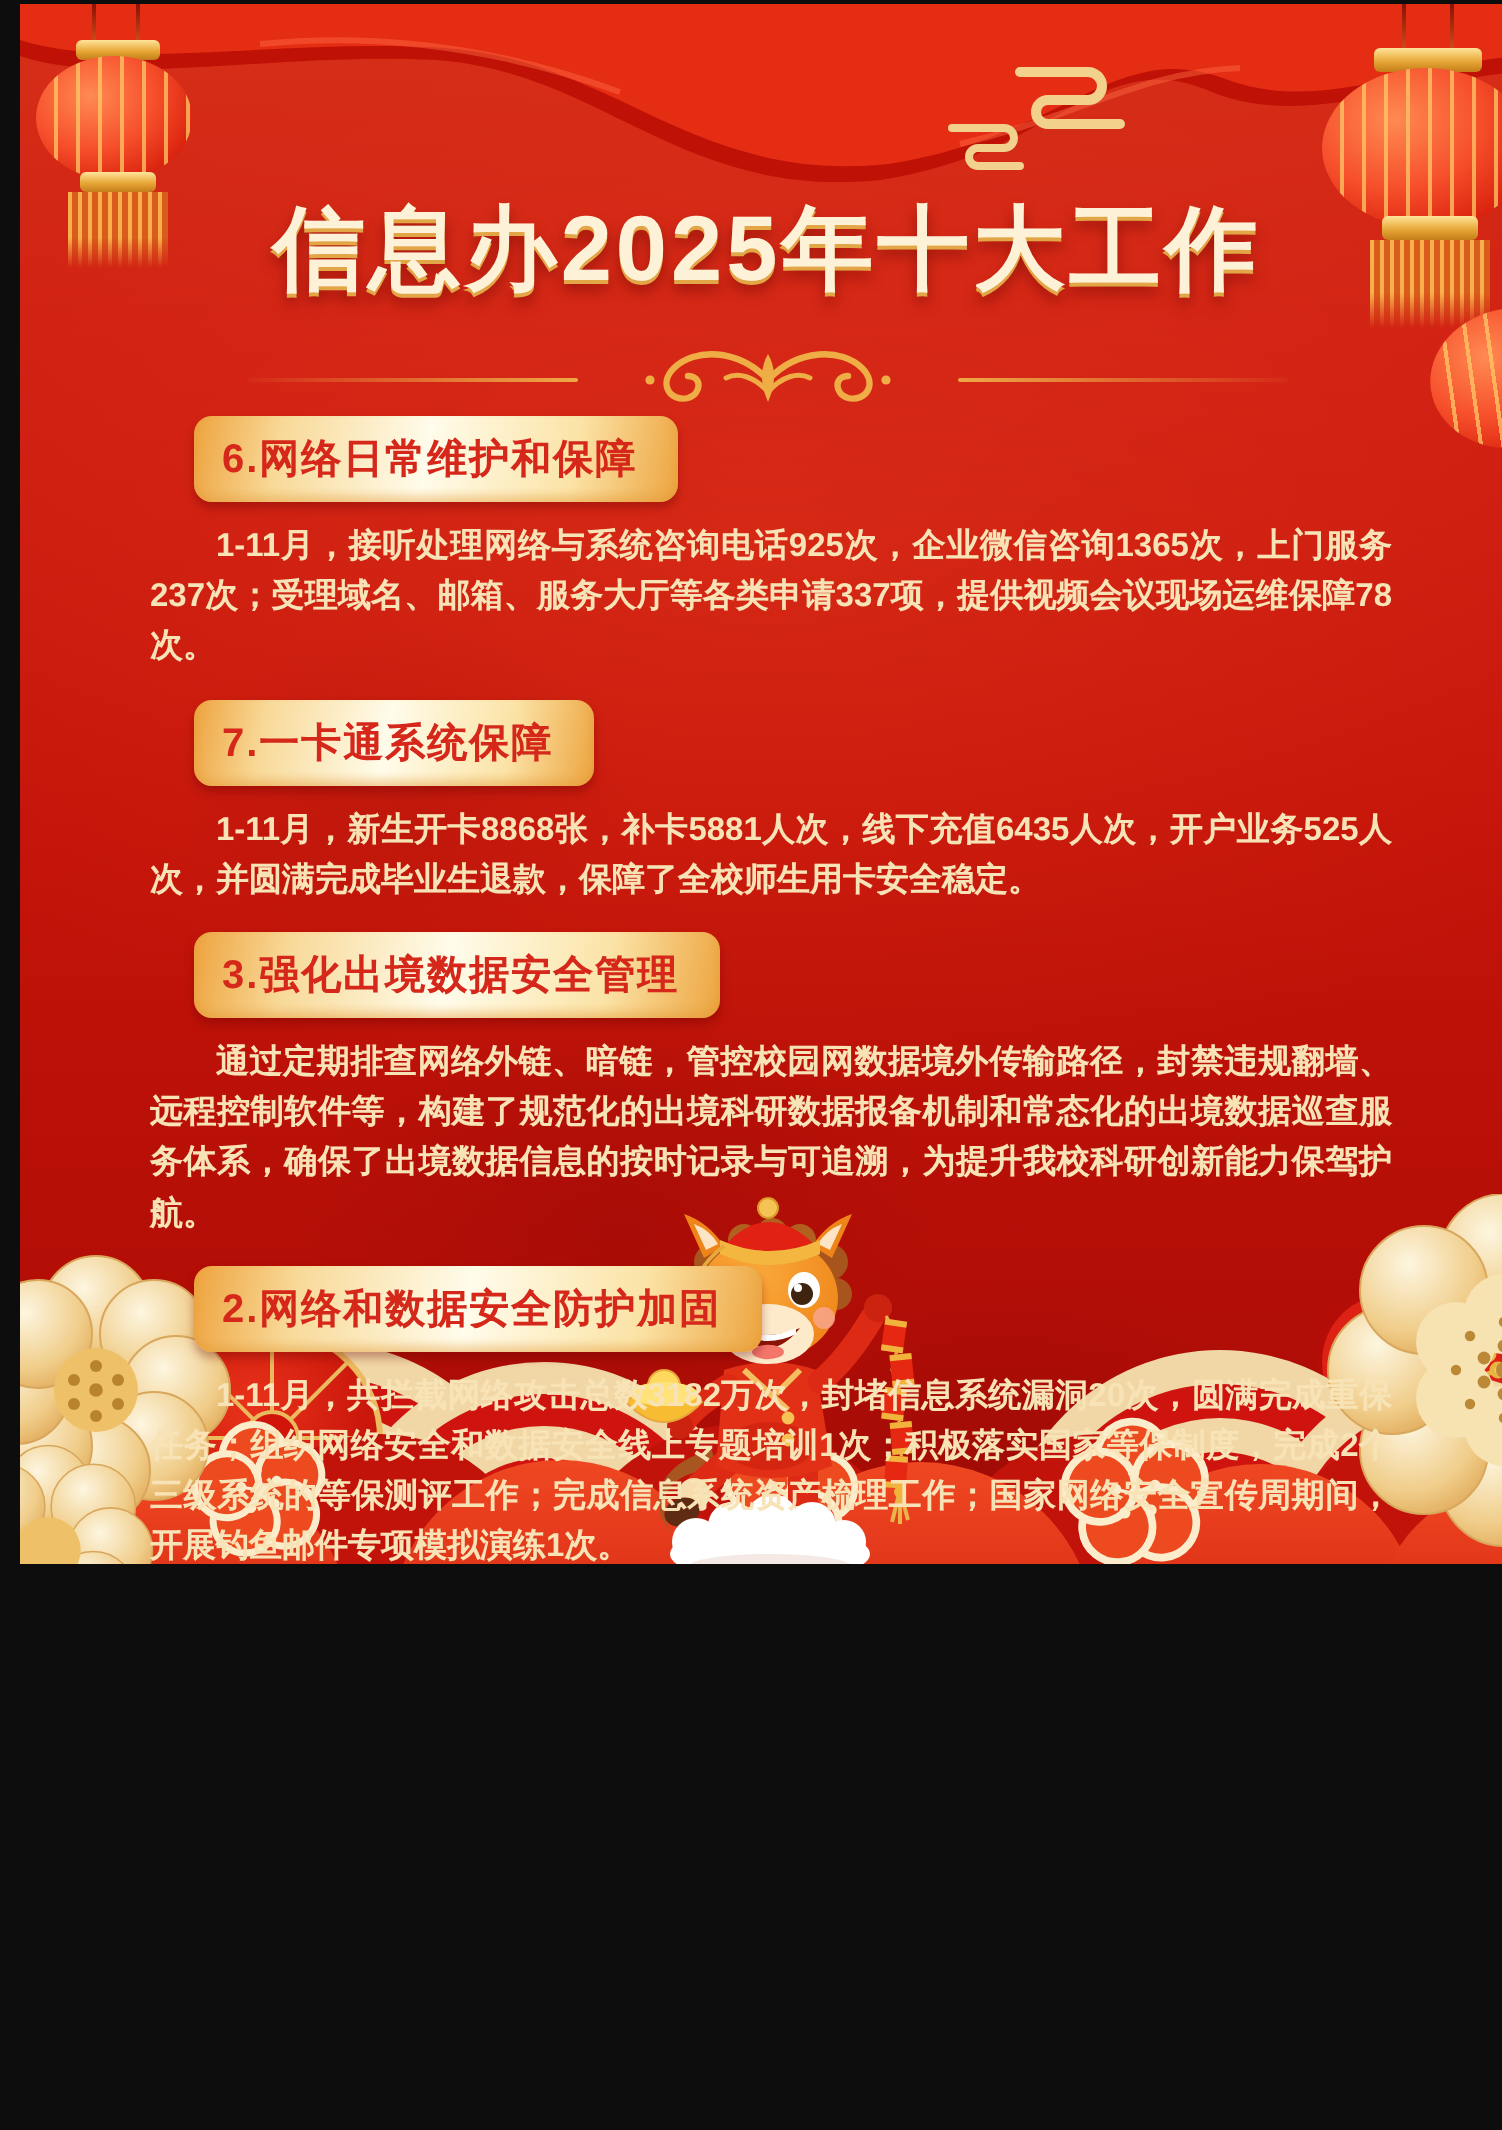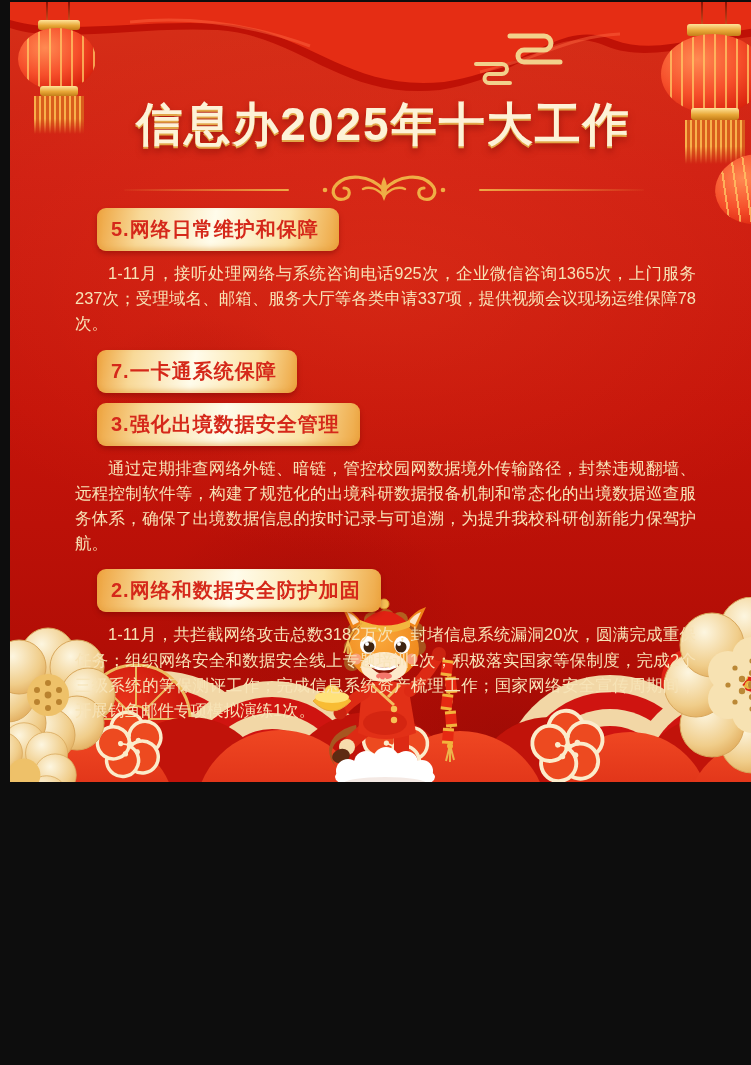--- a/index.html
+++ b/index.html
@@ -37,21 +37,21 @@
   #divider .line{flex:1;height:2.5px;border-radius:2px;
     background:linear-gradient(90deg,rgba(238,170,70,.05),#eeaa46);}
   #divider .line.r{background:linear-gradient(90deg,#eeaa46,rgba(238,170,70,.05));}
   
   #content{position:absolute;top:206px;left:65px;right:61px;z-index:5;}
   .banner{display:table;margin:0 0 10px 22px;padding:8px 20px 8px 14px;border-radius:9px;
     font-size:20px;font-weight:700;color:#d5281a;letter-spacing:1px;
     background:linear-gradient(100deg,#eea33e 0%,#f8d998 18%,#fffceb 48%,#fbe3a6 78%,#eda43f 100%);
     box-shadow:0 3px 5px rgba(100,0,0,.35), inset 0 -3px 5px rgba(226,150,50,.45);}
   .para{margin:0 0 13px;font-size:16.5px;line-height:25.2px;color:#f7e3b6;
-    text-indent:2em;text-align:justify;}
+    text-indent:2em;text-align:justify;font-weight:bold;}
   
   .blossom{position:absolute;z-index:1;}
   
   #bottom{position:absolute;left:0;bottom:0;z-index:4;}
 </style>
 </head>
 <body>
 
 <div id="poster">
 
@@ -103,25 +103,26 @@
       </g>
       <path d="M85,7 C81,14 81,22 85,31 C89,22 89,14 85,7 Z" fill="#efae45"></path>
       <circle cx="26" cy="20" r="2.3" fill="#efae45"></circle>
       <circle cx="144" cy="20" r="2.3" fill="#efae45"></circle>
     </svg>
     <div class="line r"></div>
   </div>
 
   <div id="content">
     <div class="section">
-      <div class="banner">5.网络日常维护和保障</div>
+      <div class="banner">6.网络日常维护和保障</div>
       <p class="para">1-11月，接听处理网络与系统咨询电话925次，企业微信咨询1365次，上门服务237次；受理域名、邮箱、服务大厅等各类申请337项，提供视频会议现场运维保障78次。</p>
     </div>
     <div class="section">
       <div class="banner">7.一卡通系统保障</div>
+      <p class="para">1-11月，新生开卡8868张，补卡5881人次，线下充值6435人次，开户业务525人次，并圆满完成毕业生退款，保障了全校师生用卡安全稳定。</p>
     </div>
     <div class="section">
     </div>
     <div class="section">
       <div class="banner">3.强化出境数据安全管理</div>
       <p class="para">通过定期排查网络外链、暗链，管控校园网数据境外传输路径，封禁违规翻墙、远程控制软件等，构建了规范化的出境科研数据报备机制和常态化的出境数据巡查服务体系，确保了出境数据信息的按时记录与可追溯，为提升我校科研创新能力保驾护航。</p>
     </div>
     <div class="section">
       <div class="banner">2.网络和数据安全防护加固</div>
       <p class="para">1-11月，共拦截网络攻击总数3182万次，封堵信息系统漏洞20次，圆满完成重保任务；组织网络安全和数据安全线上专题培训1次；积极落实国家等保制度，完成2个三级系统的等保测评工作；完成信息系统资产梳理工作；国家网络安全宣传周期间，开展钓鱼邮件专项模拟演练1次。</p>

